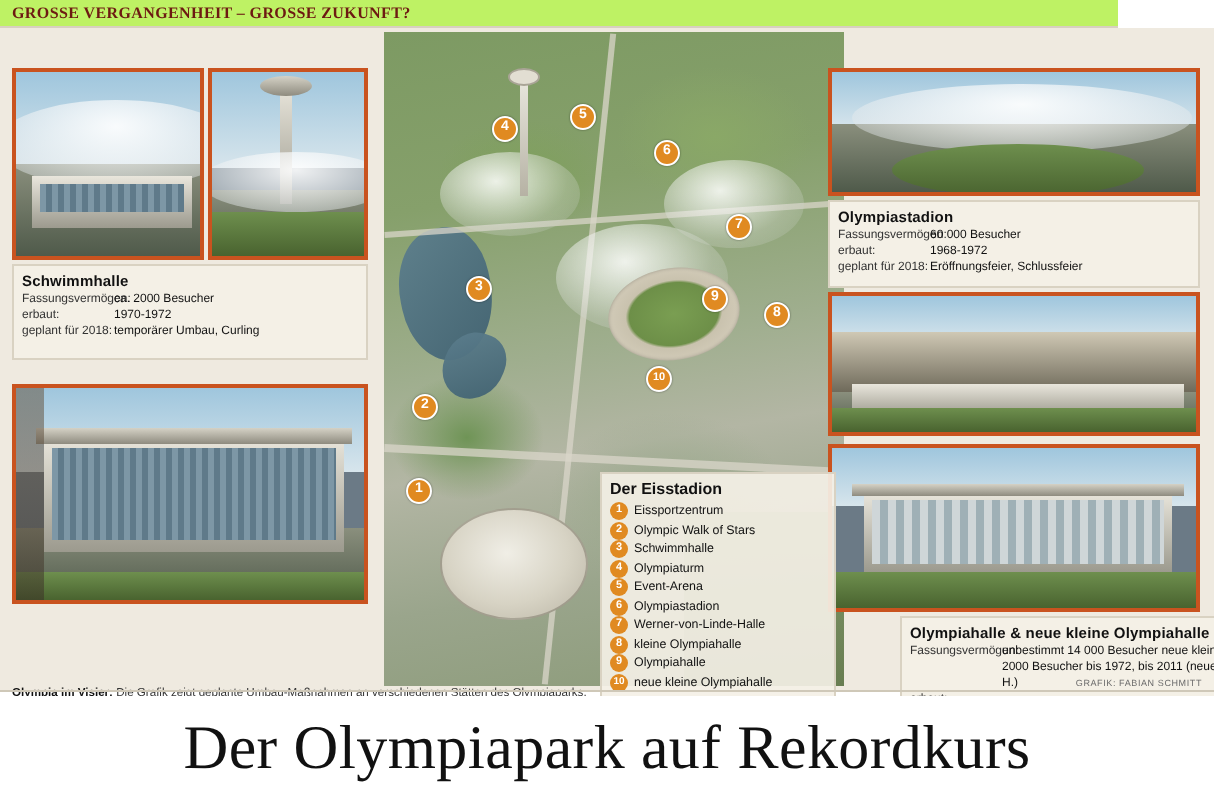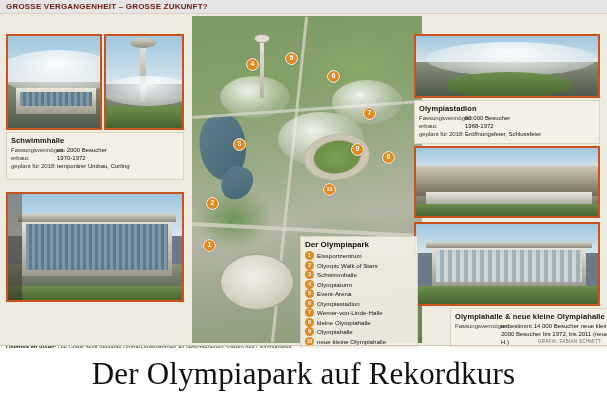--- a/index.html
+++ b/index.html
@@ -12,23 +12,24 @@
   #page {
     position: relative;
     width: 607px; height: 400px;
     overflow: hidden;
     background: #ffffff;
   }
 
   
   .header-strip {
     position: absolute; left: 0; top: 0;
-    width: 607px; height: 14px;
-    background: #e5e5e5;
+    width: 559px; height: 14px;
+    background: #bef264;
     border-bottom: 1px solid #d8d0c0;
+    font-family: Liberation Serif, serif;
   }
   .header-strip .htitle {
     position: absolute; left: 6px; top: 2px;
     font-size: 8px; font-weight: bold; letter-spacing: .2px;
     color: #6d1a12;
   }
 
   
   .graphic {
     position: absolute; left: 0; top: 14px;
@@ -316,21 +317,21 @@
     <div class="marker" style="left:233px; top:124px;">3</div>
     <div class="marker" style="left:246px; top:44px;">4</div>
     <div class="marker" style="left:285px; top:38px;">5</div>
     <div class="marker" style="left:327px; top:56px;">6</div>
     <div class="marker" style="left:363px; top:93px;">7</div>
     <div class="marker" style="left:382px; top:137px;">8</div>
     <div class="marker" style="left:351px; top:129px;">9</div>
     <div class="marker" style="left:323px; top:169px; font-size:5.5px;">10</div>
 
     <div class="legend">
-      <div class="ltitle">Der Olympiapark</div>
+      <div class="ltitle">Der Eisstadion</div>
 
       <div class="lrow">
         <div class="num">1</div>
         <div class="ltxt">Eissportzentrum</div>
       </div>
       <div class="lrow">
         <div class="num">2</div>
         <div class="ltxt">Olympic Walk of Stars</div>
       </div>
       <div class="lrow">

